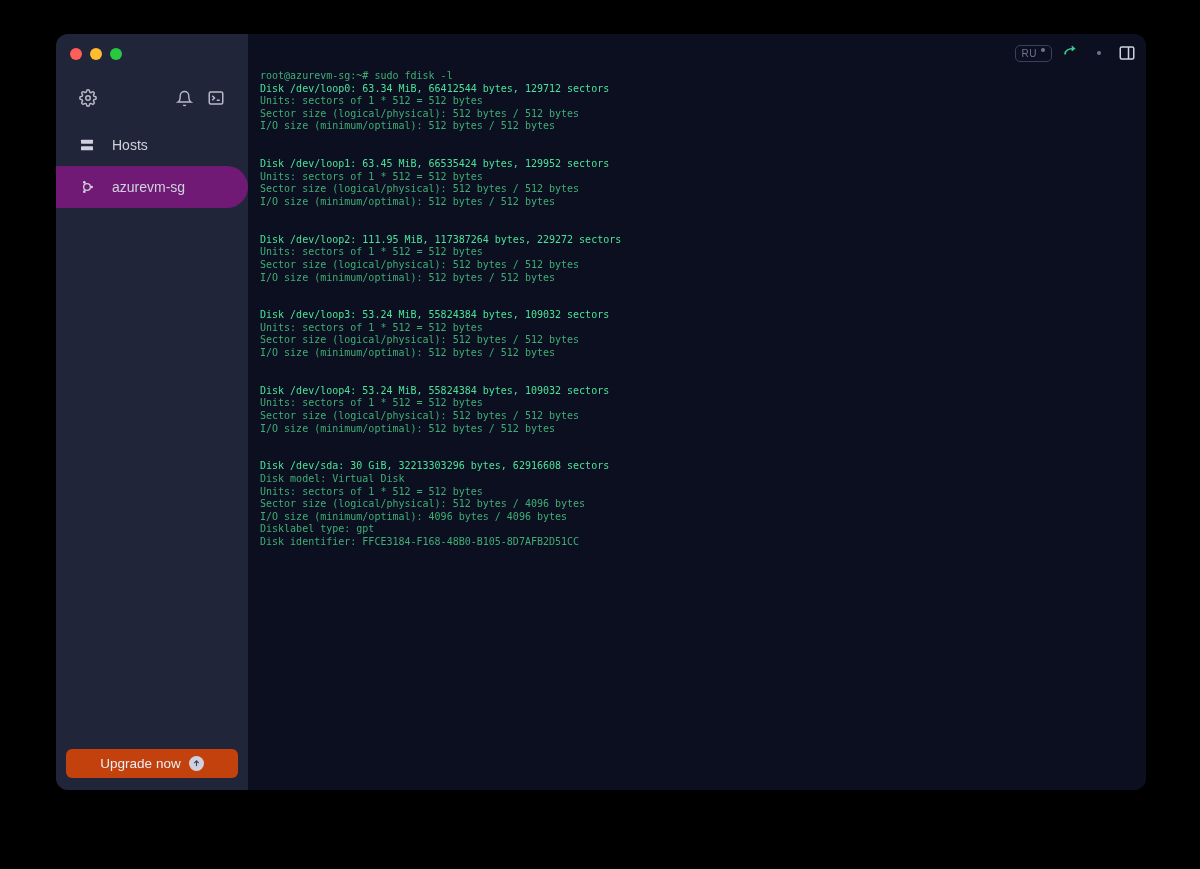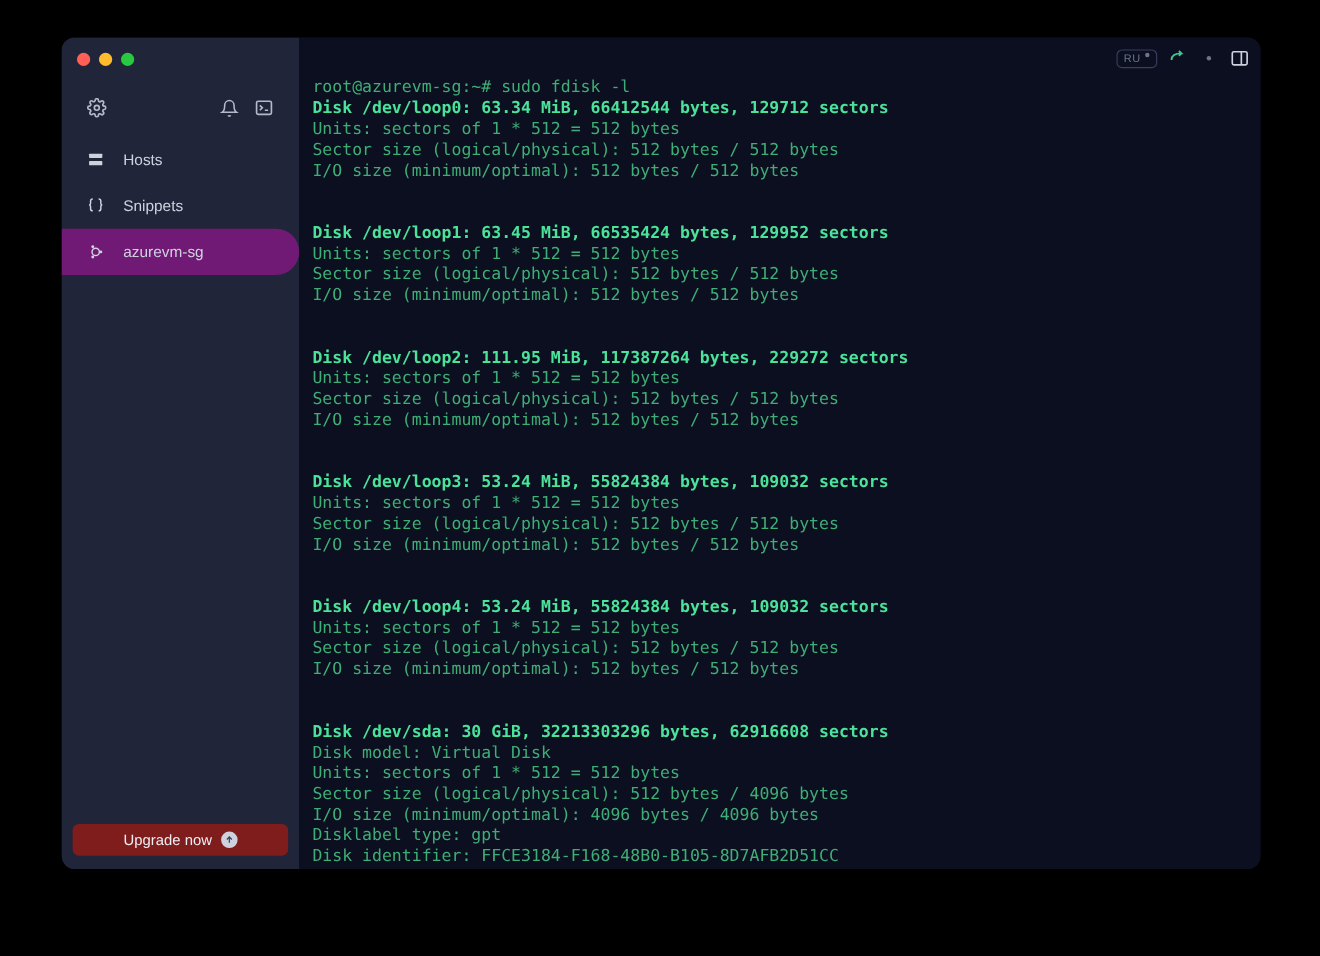--- a/index.html
+++ b/index.html
@@ -17,21 +17,21 @@
     top: 34px;
     width: 1090px;
     height: 756px;
     background: #0b0f1f;
     border-radius: 12px;
     display: flex;
     overflow: hidden;
     box-shadow: 0 10px 40px rgba(0,0,0,0.6);
   }
   .sidebar {
-    width: 216px;
+    width: 192px;
     background: #20253a;
     display: flex;
     flex-direction: column;
     position: relative;
   }
   .traffic-lights {
     display: flex;
     gap: 8px;
     padding: 14px 0 0 14px;
   }
@@ -77,21 +77,21 @@
     width: 18px; height: 18px;
     display: flex; align-items: center; justify-content: center;
     color: #cfd2de;
     flex-shrink: 0;
   }
   .upgrade {
     position: absolute;
     bottom: 12px;
     left: 10px;
     right: 10px;
-    background: #7f1d1d;
+    background: #c2410c;
     color: #eceef5;
     font-size: 13.5px;
     font-weight: 500;
     padding: 7px 0;
     border-radius: 6px;
     display: flex;
     align-items: center;
     justify-content: center;
     gap: 8px;
     cursor: pointer;
@@ -134,27 +134,27 @@
   }
   .tb-icon.grey { color:#6d7490; }
   .panel-icon {
     width:18px; height:18px; color:#cfd2de; cursor:pointer;
     display:flex; align-items:center; justify-content:center;
   }
   .terminal {
     position: absolute;
     left: 12px; right: 0; top: 36px; bottom: 0;
     font-family: "SF Mono", ui-monospace, Menlo, Consolas, monospace;
-    font-size: 15px;
+    font-size: 10px;
     line-height: 1.26;
     color: #3fae76;
     white-space: pre;
     overflow: hidden;
   }
-  .term-bold { color: #4be29a; font-weight: 700; }
+  .term-bold { color: #4be29a; font-weight: 400; }
   .term-line { display:block; }
   .blank { height: 1.26em; }
   svg { display:block; }
 </style>
 </head>
 <body>
 
 <div class="window">
 
   <div class="sidebar">
@@ -189,29 +189,20 @@
 
     <div class="nav">
       <div class="nav-item">
         <span class="nav-icon">
           <svg width="16" height="16" viewBox="0 0 24 24" fill="currentColor">
               <rect x="3" y="4" width="18" height="6" rx="1"></rect>
               <rect x="3" y="14" width="18" height="6" rx="1"></rect>
             </svg>
         </span>
         <span>Hosts</span>
-      </div>
-      <div class="nav-item">
-        <span class="nav-icon">
-          <svg width="16" height="16" viewBox="0 0 24 24" fill="none" stroke="currentColor" stroke-width="2">
-              <path d="M8 3c-2 0-3 1-3 3v3c0 1-1 2-2 2 1 0 2 1 2 2v3c0 2 1 3 3 3"></path>
-              <path d="M16 3c2 0 3 1 3 3v3c0 1 1 2 2 2-1 0-2 1-2 2v3c0 2-1 3-3 3"></path>
-            </svg>
-        </span>
-        <span>Snippets</span>
       </div>
       <div class="nav-item active">
         <span class="nav-icon">
           <svg width="16" height="16" viewBox="0 0 24 24" fill="none" stroke="currentColor" stroke-width="2">
               <circle cx="12" cy="12" r="5"></circle>
               <circle cx="19" cy="12" r="2" fill="currentColor" stroke="none"></circle>
               <circle cx="8" cy="5" r="2" fill="currentColor" stroke="none"></circle>
               <circle cx="8" cy="19" r="2" fill="currentColor" stroke="none"></circle>
             </svg>
         </span>

